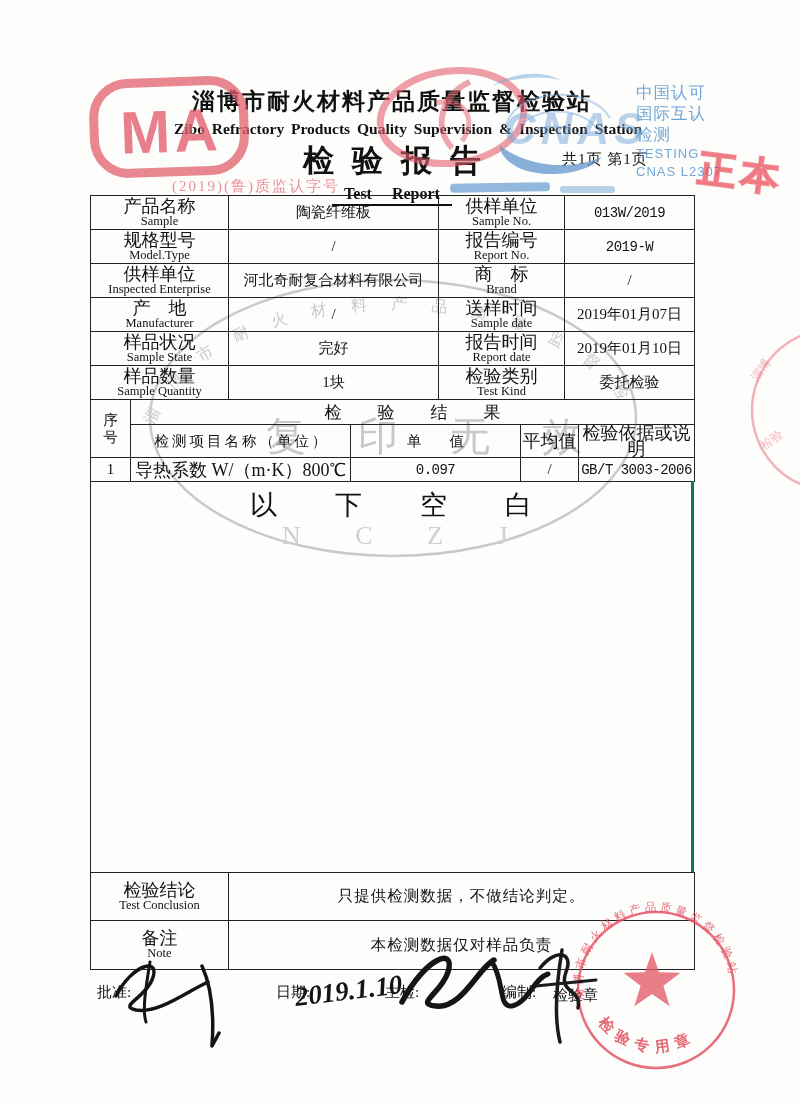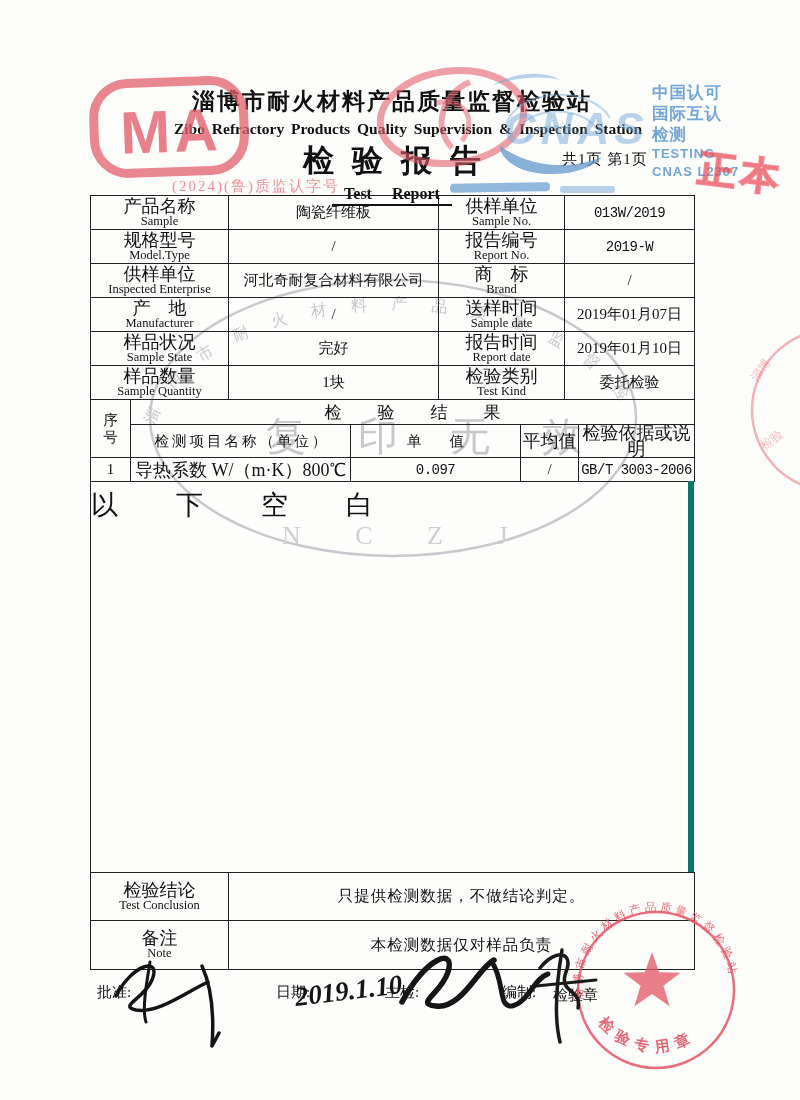--- a/index.html
+++ b/index.html
@@ -30,41 +30,41 @@
   .val{font-size:15px;}
   .mono{font-family:"Liberation Mono",monospace;font-size:14px;letter-spacing:-0.5px;}
   .rowA td{height:33px;}
   .rowB1 td{height:24px;}
   .rowB2 td{height:23px;}
   .sec-title{font-size:17px;letter-spacing:36px;margin-right:-36px;}
   .col-item{font-size:14.5px;letter-spacing:3px;margin-right:-3px;}
   .col-value{font-size:14.5px;letter-spacing:28px;margin-right:-28px;}
   .seq{font-size:14.5px;line-height:17px;}
   .blank-cell{box-sizing:border-box;width:604px;height:392px;border-left:1px solid #222;
-              border-right:6px solid #0f766e;margin-top:-1px;text-align:left;}
+              border-right:3px solid #0f766e;margin-top:-1px;text-align:center;}
   .blank-text{display:inline-block;margin-top:6px;font-size:27px;letter-spacing:58px;margin-right:-58px;}
   .rowC1 td{height:47px;}
   .rowC2 td{height:48px;}
   .concl-val{font-size:15.5px;letter-spacing:1px;margin-left:27px;}
 
   
   .foot-label{position:absolute;top:983px;font-size:15px;}
   .lbl-approve{left:97px;}
   .lbl-date{left:276px;}
   .lbl-chief{left:385px;}
   .lbl-compile{left:502px;}
   .lbl-sealcap{left:553px;top:986px;}
 
   
   .serial{position:absolute;left:94px;top:164px;font-family:"DejaVu Sans",sans-serif;
           font-size:26px;letter-spacing:2px;color:rgba(242,130,138,.95);}
   .license{position:absolute;left:172px;top:177px;font-size:15px;letter-spacing:2px;
            color:rgba(235,115,125,.8);}
-  .cnas-side{position:absolute;left:652px;top:82px;width:110px;color:rgba(100,155,210,.9);
-             font-family:"Liberation Sans",sans-serif;font-weight:bold;}
+  .cnas-side{position:absolute;left:636px;top:82px;width:110px;color:rgba(100,155,210,.9);
+             font-family:"Liberation Sans",sans-serif;font-weight:normal;}
   .cnas-side .cz{font-size:16.5px;line-height:21px;letter-spacing:1px;}
   .cnas-side .ce{font-size:13px;line-height:18px;letter-spacing:1px;}
   .original{position:absolute;left:698px;top:148px;font-size:38px;font-weight:bold;letter-spacing:5px;
             color:rgba(235,70,82,.28);-webkit-text-stroke:1.8px rgba(235,70,82,.6);
             transform:rotate(7deg);font-family:"Liberation Sans",sans-serif;}
   .wm-big{font-size:40px;letter-spacing:52px;fill:#c8c8cc;}
   .wm-nczj{font-size:26px;letter-spacing:16px;word-spacing:16px;fill:#cfcfd4;}
   .wm-ringtext{font-size:16px;letter-spacing:24px;fill:#c9c9ce;}
   .seal-ring{font-size:11.5px;letter-spacing:3.5px;fill:rgba(228,85,100,.85);}
   .seal-bottom{font-size:15px;letter-spacing:7px;fill:rgba(228,85,100,.9);font-weight:bold;}
@@ -246,21 +246,21 @@
     </div>
 
     <span class="foot-label lbl-approve">批准:</span>
     <span class="foot-label lbl-date">日期:</span>
     <span class="foot-label lbl-chief">主检:</span>
     <span class="foot-label lbl-compile">编制:</span>
     <span class="foot-label lbl-sealcap">检验章</span>
   </div>
 
   <div class="stamps-html layer">
-    <div class="license">(2024)(鲁)质监认字号</div>
+    <div class="license">(2019)(鲁)质监认字号</div>
     <div class="cnas-side">
       <div class="cz">中国认可</div>
       <div class="cz">国际互认</div>
       <div class="cz">检测</div>
       <div class="ce">TESTING</div>
       <div class="ce">CNAS L2307</div>
     </div>
     <div class="original">正本</div>
   </div>
 

